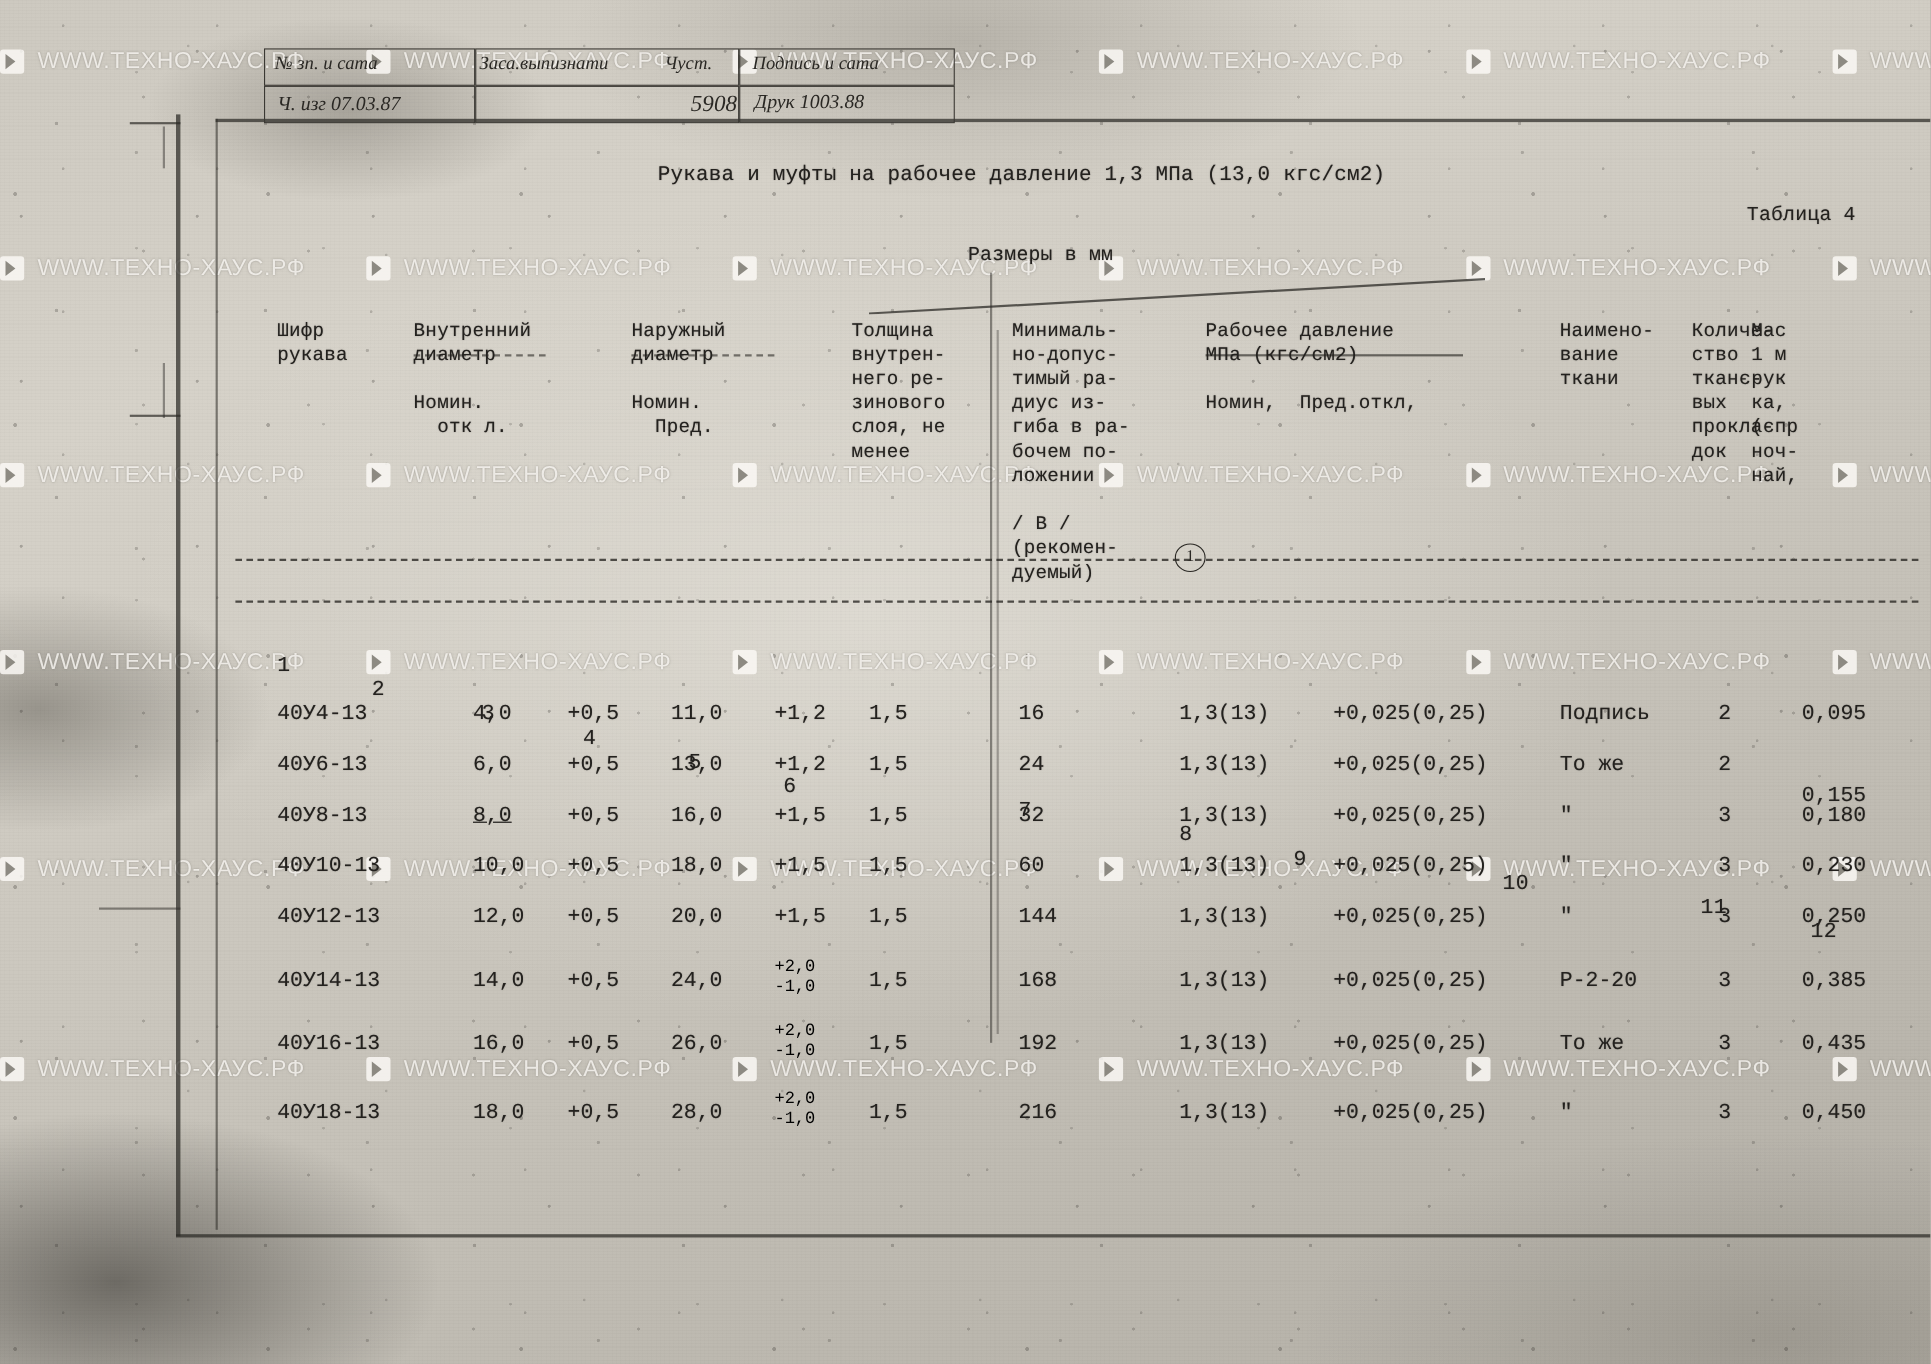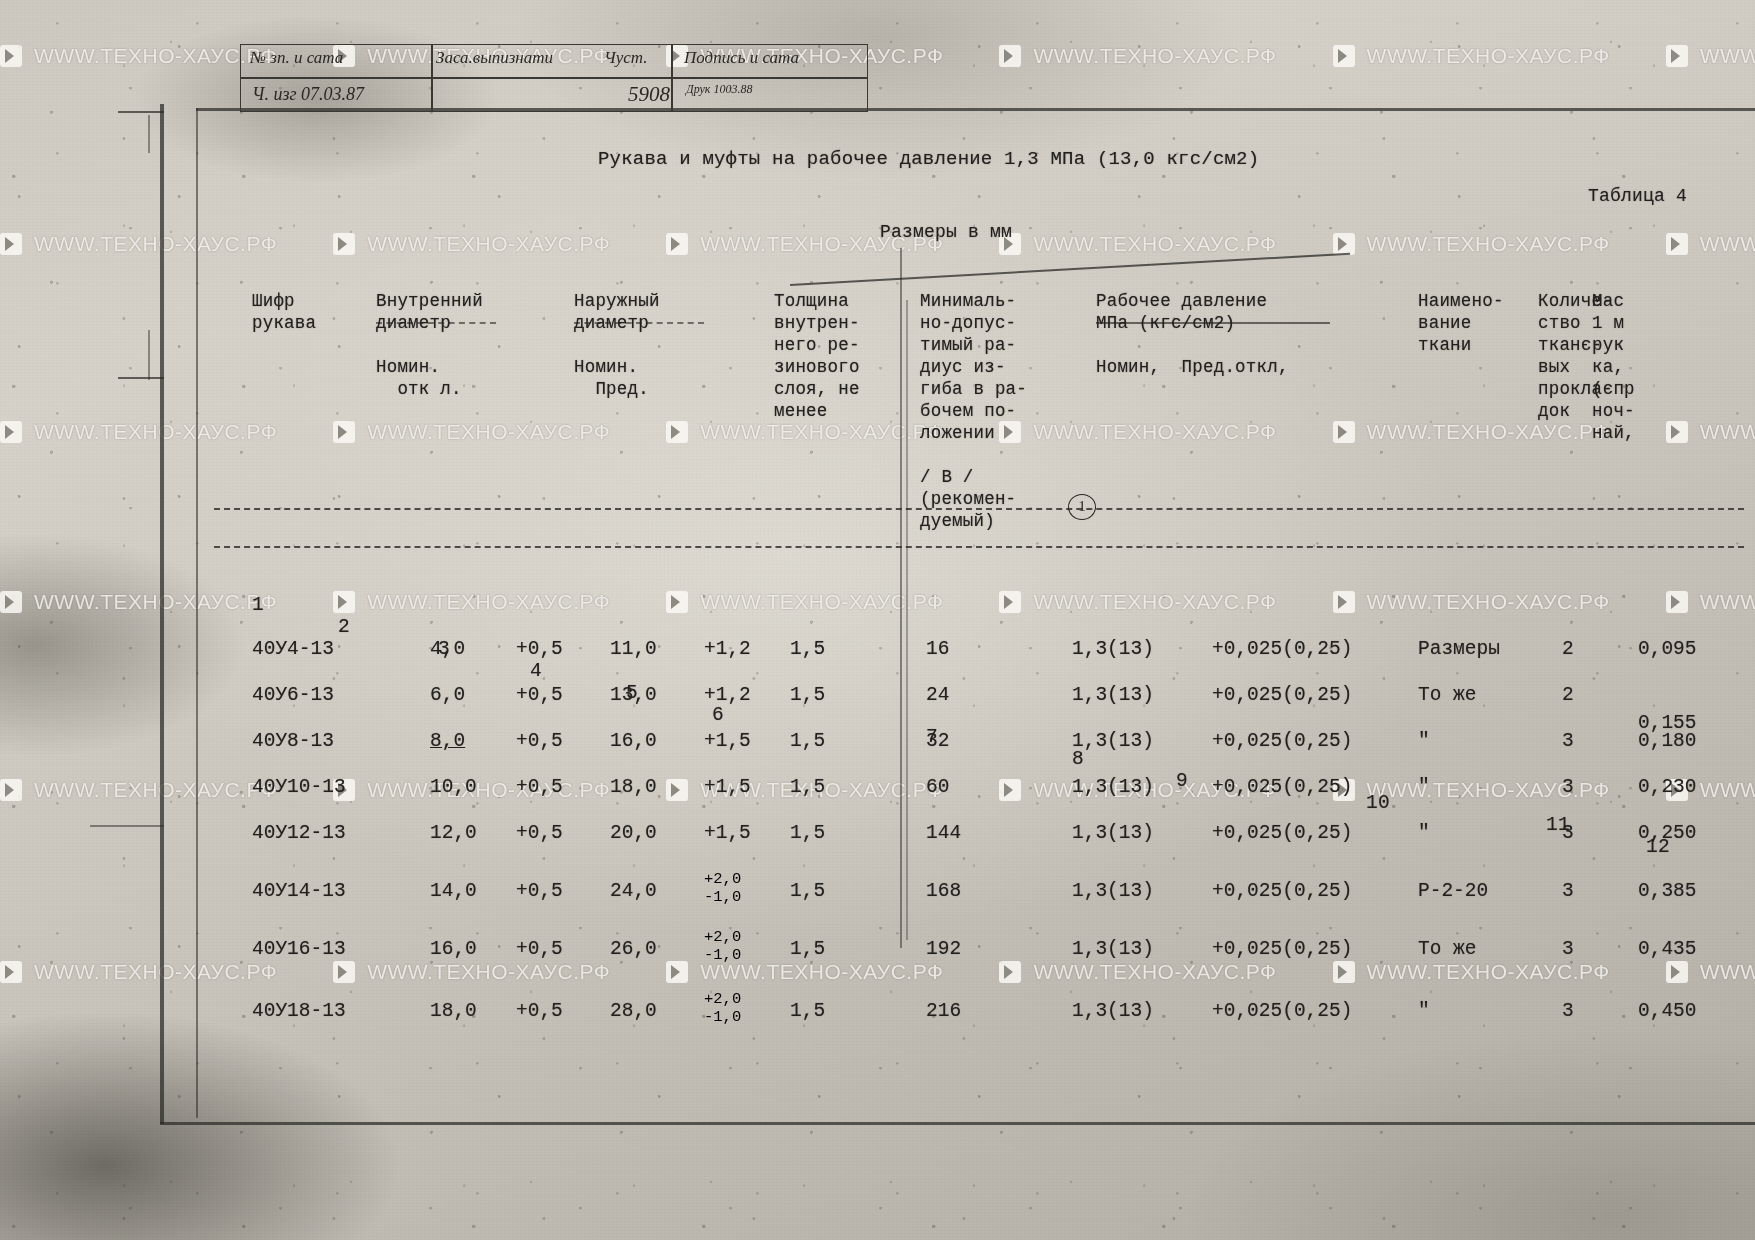--- a/index.html
+++ b/index.html
@@ -377,21 +377,21 @@
   <div class="stampcell" style="left:432px; top:78px; width:240px; height:34px;"></div>
   <div class="stampcell" style="left:672px; top:78px; width:196px; height:34px;"></div>
 
   <div class="hand blur" style="left:250px; top:48px; font-size:17px;">№ зп. и сата</div>
   <div class="hand blur" style="left:436px; top:48px; font-size:17px;">Заса.выпизнати</div>
   <div class="hand blur" style="left:604px; top:48px; font-size:17px;">Чуст.</div>
   <div class="hand blur" style="left:684px; top:48px; font-size:17px;">Подпись и сата</div>
 
   <div class="hand blur" style="left:252px; top:84px; font-size:18px;">Ч. изг 07.03.87</div>
   <div class="hand blur" style="left:628px; top:82px; font-size:21px;">5908</div>
-  <div class="hand blur" style="left:686px; top:82px; font-size:12px;">Друк 1003.88</div>
+  <div class="hand blur" style="left:686px; top:82px; font-size:18px;">Друк 1003.88</div>
 </div>
 
 <div class="ink title" style="left:598px; top:148px;">Рукава и муфты на рабочее давление 1,3 МПа (13,0 кгс/см2)</div>
 <div class="ink small" style="left:1588px; top:186px;">Таблица 4</div>
 <div class="ink small" style="left:880px; top:222px;">Размеры в мм</div>
 
 <div class="ink hdr" style="left:252px; top:290px;">Шифр
 рукава</div>
 <div class="ink hdr" style="left:376px; top:290px;">Внутренний
 диаметр
@@ -462,21 +462,21 @@
     <div class="row" style="top: 638px;">
       <span class="cell" style="left: 252px;">40У4-13</span>
       <span class="cell" style="left: 430px;">4,0</span>
       <span class="cell" style="left: 516px;">+0,5</span>
       <span class="cell" style="left: 610px;">11,0</span>
       <span class="cell" style="left: 704px;">+1,2</span>
       <span class="cell" style="left: 790px;">1,5</span>
       <span class="cell" style="left: 926px;">16</span>
       <span class="cell" style="left: 1072px;">1,3(13)</span>
       <span class="cell" style="left: 1212px;">+0,025(0,25)</span>
-      <span class="cell" style="left: 1418px;">Размеры</span>
+      <span class="cell" style="left: 1418px;">Подпись</span>
       <span class="cell" style="left: 1562px;">2</span>
       <span class="cell" style="left: 1638px;">0,095</span>
     </div>
     <div class="row" style="top: 684px;">
       <span class="cell" style="left: 252px;">40У6-13</span>
       <span class="cell" style="left: 430px;">6,0</span>
       <span class="cell" style="left: 516px;">+0,5</span>
       <span class="cell" style="left: 610px;">13,0</span>
       <span class="cell" style="left: 704px;">+1,2</span>
       <span class="cell" style="left: 790px;">1,5</span>

